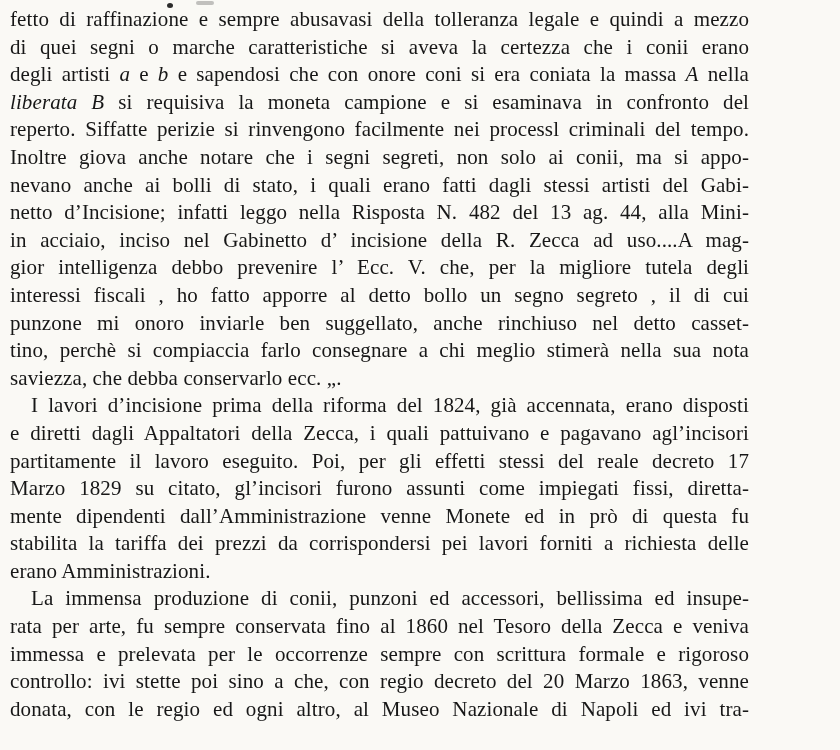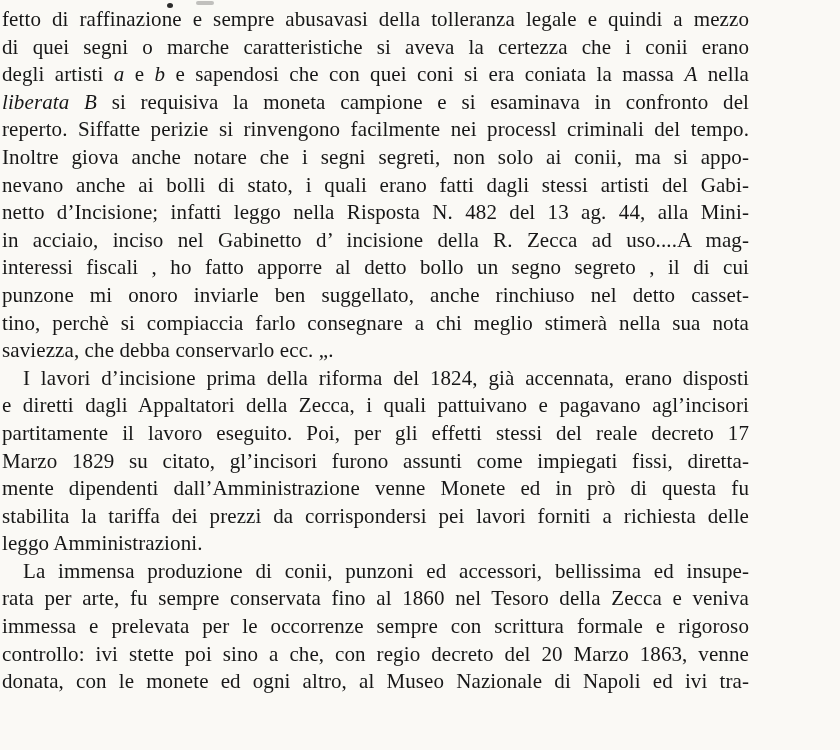--- a/index.html
+++ b/index.html
@@ -9,21 +9,21 @@
     overflow: hidden;
     background: #faf9f5;
     color: #171717;
     font-family: "Liberation Serif", serif;
   }
   #scan-page {
     position: relative;
     box-sizing: border-box;
     width: 756px;
     height: 750px;
-    padding: 6px 7px 0 2px;
+    padding: 6px 7px 0 10px;
     border-radius: 6px;
   }
   .paragraph { margin: 0; }
   .line {
     font-size: 21px;
     line-height: 27.6px;
     height: 27.6px;
     overflow: hidden;
     text-align: justify;
     text-align-last: left;
@@ -49,42 +49,43 @@
 </head>
 <body>
 
 <div id="scan-page">
   <div class="speck" style="left:167px; top:3px; width:6px; height:5px;"></div>
   <div class="smudge" style="left:196px; top:1px; width:18px; height:4px;"></div>
   <div>
       <div class="paragraph">
         <div class="line just"><span>fetto di raffinazione e sempre abusavasi della tolleranza legale e quindi a mezzo</span></div>
         <div class="line just"><span>di quei segni o marche caratteristiche si aveva la certezza che i conii erano</span></div>
-        <div class="line just"><span>degli artisti </span><span class="it">a</span><span> e </span><span class="it">b</span><span> e sapendosi che con quei coni si era coniata la massa </span><span class="it">A</span><span> nella</span></div>
+        <div class="line just"><span>degli artisti </span><span class="it">a</span><span> e </span><span class="it">b</span><span> e sapendosi che con onore coni si era coniata la massa </span><span class="it">A</span><span> nella</span></div>
         <div class="line just"><span class="it">liberata</span><span> </span><span class="it">B</span><span> si requisiva la moneta campione e si esaminava in confronto del</span></div>
         <div class="line just"><span>reperto. Siffatte perizie si rinvengono facilmente nei processl criminali del tempo.</span></div>
         <div class="line just"><span>Inoltre giova anche notare che i segni segreti, non solo ai conii, ma si appo-</span></div>
         <div class="line just"><span>nevano anche ai bolli di stato, i quali erano fatti dagli stessi artisti del Gabi-</span></div>
         <div class="line just"><span>netto d’Incisione; infatti leggo nella Risposta N. 482 del 13 ag. 44, alla Mini-</span></div>
         <div class="line just"><span>in acciaio, inciso nel Gabinetto d’ incisione della R. Zecca ad uso....A mag-</span></div>
+        <div class="line just"><span>gior intelligenza debbo prevenire l’ Ecc. V. che, per la migliore tutela degli</span></div>
         <div class="line just"><span>interessi fiscali , ho fatto apporre al detto bollo un segno segreto , il di cui</span></div>
         <div class="line just"><span>punzone mi onoro inviarle ben suggellato, anche rinchiuso nel detto casset-</span></div>
         <div class="line just"><span>tino, perchè si compiaccia farlo consegnare a chi meglio stimerà nella sua nota</span></div>
         <div class="line"><span>saviezza, che debba conservarlo ecc. „.</span></div>
       </div>
       <div class="paragraph">
         <div class="line just indent"><span>I lavori d’incisione prima della riforma del 1824, già accennata, erano disposti</span></div>
         <div class="line just"><span>e diretti dagli Appaltatori della Zecca, i quali pattuivano e pagavano agl’incisori</span></div>
         <div class="line just"><span>partitamente il lavoro eseguito. Poi, per gli effetti stessi del reale decreto 17</span></div>
         <div class="line just"><span>Marzo 1829 su citato, gl’incisori furono assunti come impiegati fissi, diretta-</span></div>
         <div class="line just"><span>mente dipendenti dall’Amministrazione venne Monete ed in prò di questa fu</span></div>
         <div class="line just"><span>stabilita la tariffa dei prezzi da corrispondersi pei lavori forniti a richiesta delle</span></div>
-        <div class="line"><span>leggo Amministrazioni.</span></div>
+        <div class="line"><span>erano Amministrazioni.</span></div>
       </div>
       <div class="paragraph">
         <div class="line just indent"><span>La immensa produzione di conii, punzoni ed accessori, bellissima ed insupe-</span></div>
         <div class="line just"><span>rata per arte, fu sempre conservata fino al 1860 nel Tesoro della Zecca e veniva</span></div>
         <div class="line just"><span>immessa e prelevata per le occorrenze sempre con scrittura formale e rigoroso</span></div>
         <div class="line just"><span>controllo: ivi stette poi sino a che, con regio decreto del 20 Marzo 1863, venne</span></div>
-        <div class="line just"><span>donata, con le monete ed ogni altro, al Museo Nazionale di Napoli ed ivi tra-</span></div>
+        <div class="line just"><span>donata, con le regio ed ogni altro, al Museo Nazionale di Napoli ed ivi tra-</span></div>
       </div>
     </div>
 </div>
 
 </body></html>

